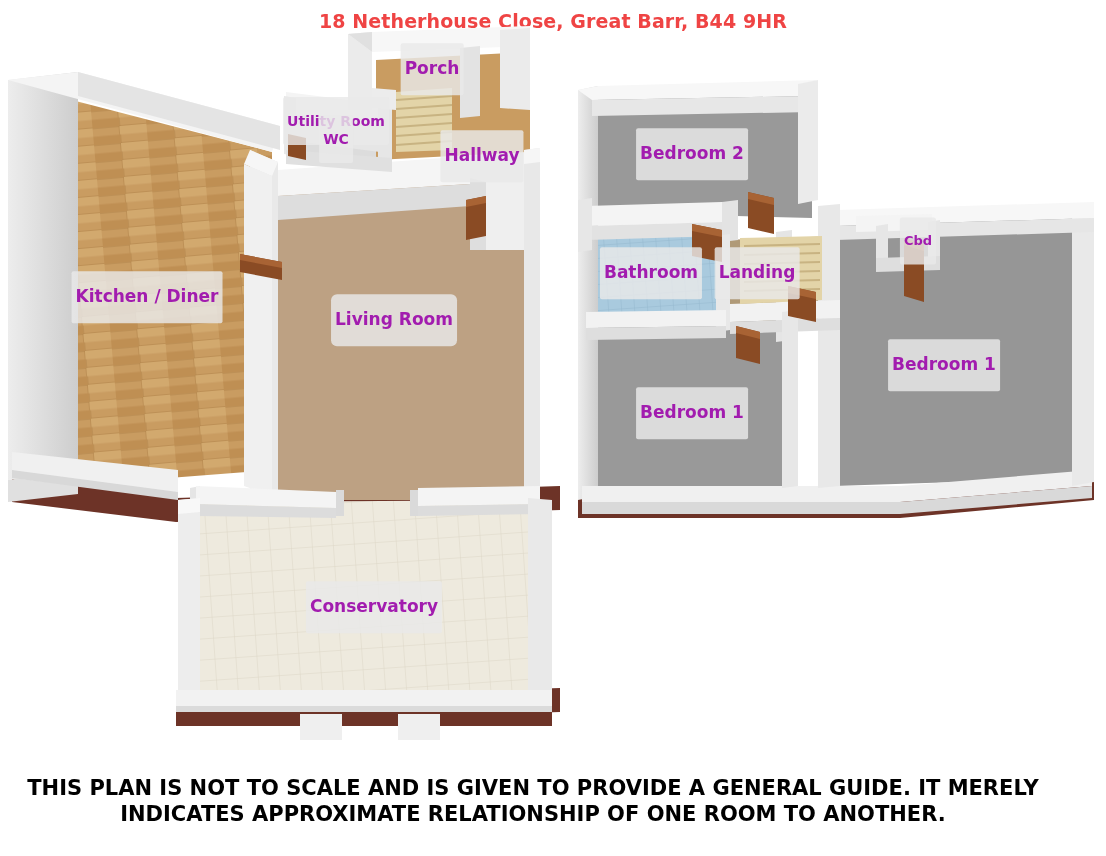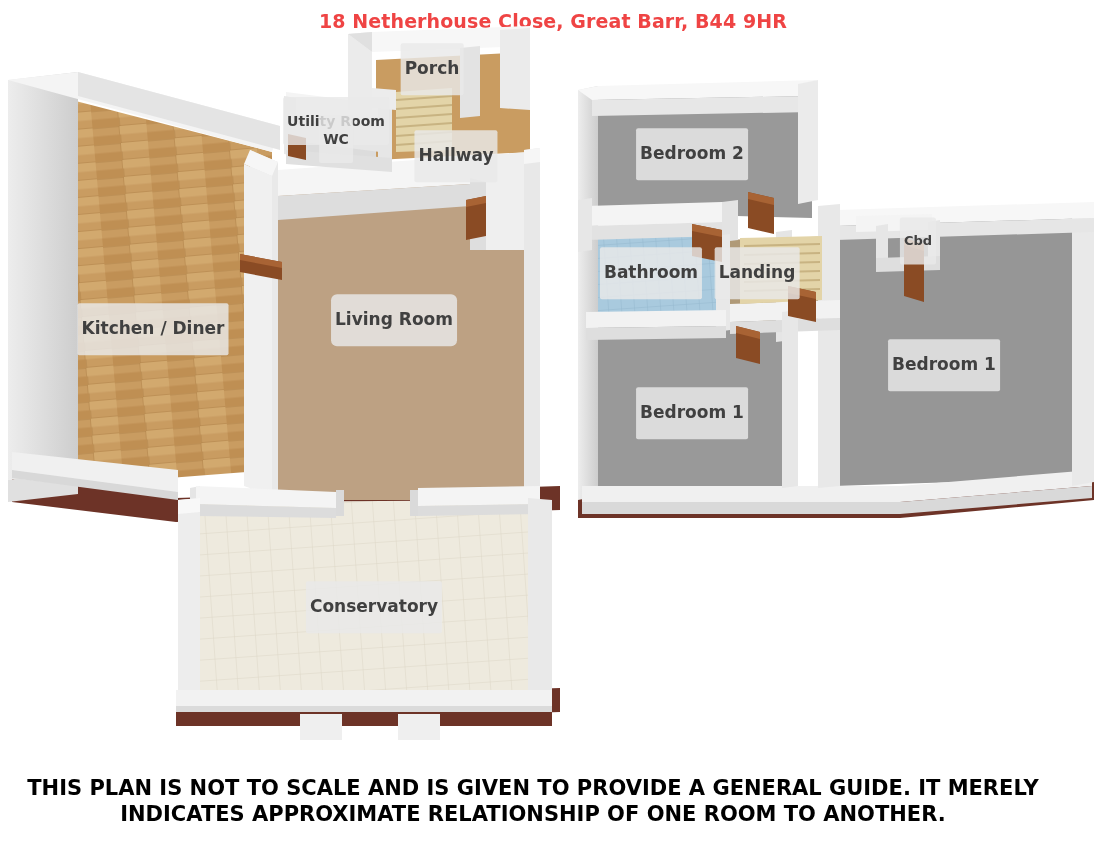--- a/index.html
+++ b/index.html
@@ -37,21 +37,21 @@
     text-align: center;
     font-size: 21px;
     font-weight: bold;
     color: #000;
     line-height: 1.26;
   }
   .room-label {
     position: absolute;
     font-size: 17px;
     font-weight: bold;
-    color: #404040;
+    color: #a21caf;
     background: rgba(233,233,233,0.82);
     padding: 16px 4px;
     border-radius: 2px;
     white-space: nowrap;
     transform: translate(-50%, -50%);
     text-align: center;
     line-height: 1.15;
   }
   .room-label.small {
     font-size: 14px;
@@ -246,22 +246,22 @@
       <path d="M904,238 L924,244 L924,302 L904,296 Z" fill="#8a4b24"></path>
       <path d="M904,238 L924,244 L924,251 L904,245 Z" fill="#a86334"></path>
     </g>
   </g>
 </svg>
 
 <div id="labels">
     <div class="room-label" style="left: 432px; top: 69px;">Porch</div>
     <div class="room-label small" style="left: 336px; top: 121px;">Utility Room</div>
     <div class="room-label small" style="left: 336px; top: 139px;">WC</div>
-    <div class="room-label" style="left: 456px; top: 156px;">Hallway</div>
-    <div class="room-label" style="left: 153px; top: 297px; margin-top: 32px;">Kitchen / Diner</div>
+    <div class="room-label" style="left: 482px; top: 156px;">Hallway</div>
+    <div class="room-label" style="left: 147px; top: 297px;">Kitchen / Diner</div>
     <div class="room-label" style="left: 394px; top: 320px; border-radius: 6px;">Living Room</div>
     <div class="room-label" style="left: 350px; top: 607px; margin-left: 24px;">Conservatory</div>
     <div class="room-label" style="left: 692px; top: 154px;">Bedroom 2</div>
     <div class="room-label" style="left: 651px; top: 273px;">Bathroom</div>
     <div class="room-label" style="left: 757px; top: 273px;">Landing</div>
     <div class="room-label tiny" style="left: 901px; top: 241px;">Cbd</div>
     <div class="room-label" style="left: 944px; top: 365px;">Bedroom 1</div>
     <div class="room-label" style="left: 692px; top: 413px;">Bedroom 1</div>
   </div>
 

